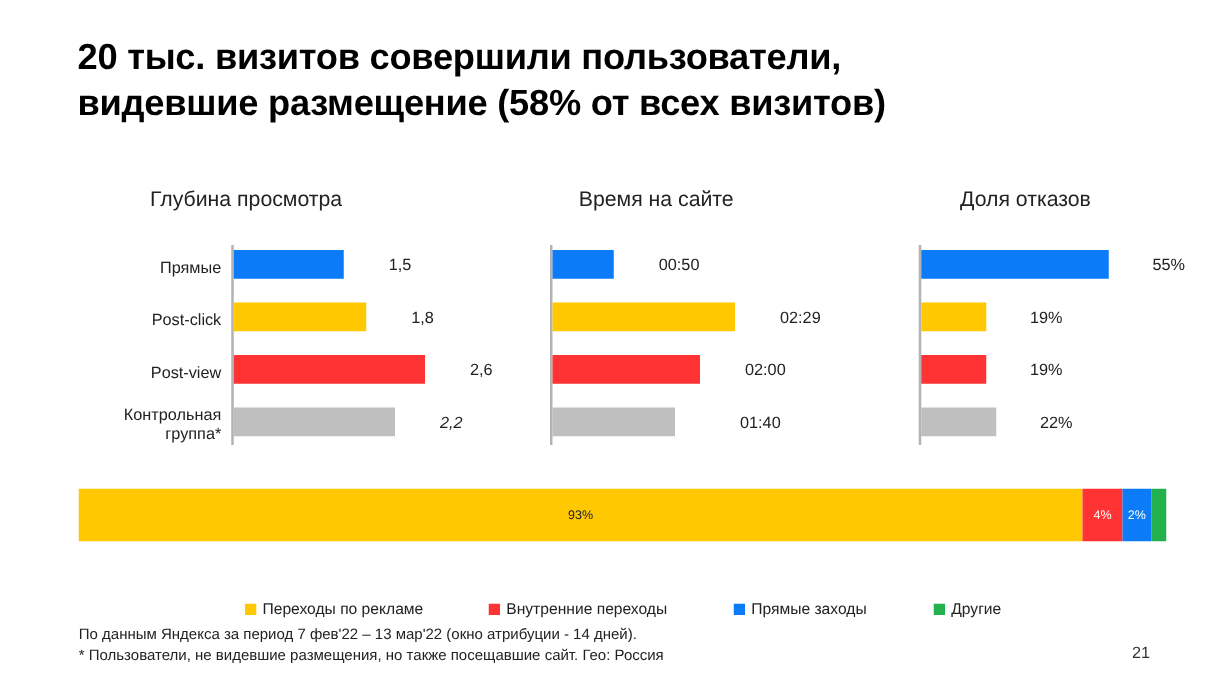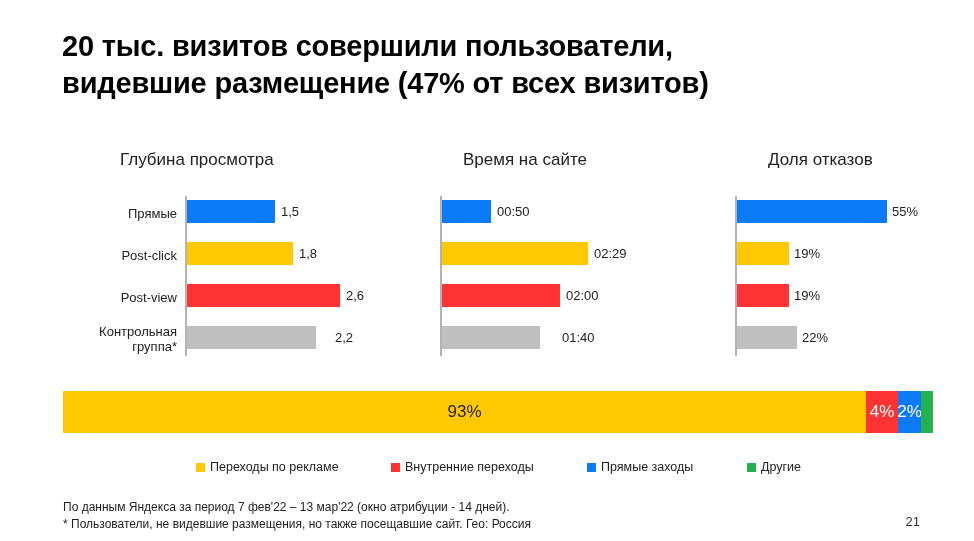--- a/index.html
+++ b/index.html
@@ -100,51 +100,52 @@
   #panel-depth .bar  { left: 102px; }
   #panel-time  .bar  { left: 12px; }
   #panel-bounce .bar { left: 12px; }
 
   .bar-value {
     position: absolute;
     top: 6px;
     font-size: 13px;
     color: #222;
     white-space: nowrap;
+    margin-left: 30px;
   }
 
   
   .stacked-wrap {
     position: absolute;
     left: 63px;
     top: 391px;
     width: 870px;
     height: 42px;
     display: flex;
   }
   .seg {
     position: relative;
     height: 100%;
     display: flex;
     align-items: center;
     justify-content: center;
     overflow: hidden;
   }
   .seg-label {
-    font-size: 17px;
+    font-size: 10px;
     white-space: nowrap;
   }
   .seg-label.dark  { color: #222; }
   .seg-label.light { color: #ffffff; }
 
   
   .legend {
     position: absolute;
     left: 0;
-    top: 460px;
+    top: 480px;
     width: 974px;
     height: 20px;
   }
   .legend-item {
     position: absolute;
     display: flex;
     align-items: center;
     font-size: 12.5px;
     color: #222;
     white-space: nowrap;
@@ -178,21 +179,21 @@
     top: 514px;
     font-size: 13px;
     color: #333;
   }
 </style>
 </head>
 <body>
 
 <div class="slide-title">
   <span class="line">20 тыс. визитов совершили пользователи,</span>
-  <span class="line">видевшие размещение (47% от всех визитов)</span>
+  <span class="line">видевшие размещение (58% от всех визитов)</span>
 </div>
 
 <div class="chart-heads">
   <div class="chart-head" id="head-depth">Глубина просмотра</div>
   <div class="chart-head" id="head-time">Время на сайте</div>
   <div class="chart-head" id="head-bounce">Доля отказов</div>
 </div>
 
 <div class="panel" id="panel-depth">
   <div class="axis"></div>
@@ -214,21 +215,21 @@
     <div class="bar" style="width:153px;background:#FF3333;"></div>
     <div class="bar-value" style="left:261px;">2,6</div>
   </div>
 
   <div class="row r3">
     <div class="cat-label double">
       <span>Контрольная</span><br>
       <span>группа*</span>
     </div>
     <div class="bar" style="width:129px;background:#BFBFBF;"></div>
-    <div class="bar-value" style="left:250px;">2,2</div>
+    <div class="bar-value" style="left:237px;font-style:italic;">2,2</div>
   </div>
 </div>
 
 <div class="panel" id="panel-time">
   <div class="axis"></div>
 
   <div class="row r0">
     <div class="bar" style="width:49px;background:#0B7BF7;"></div>
     <div class="bar-value" style="left:67px;">00:50</div>
   </div>

